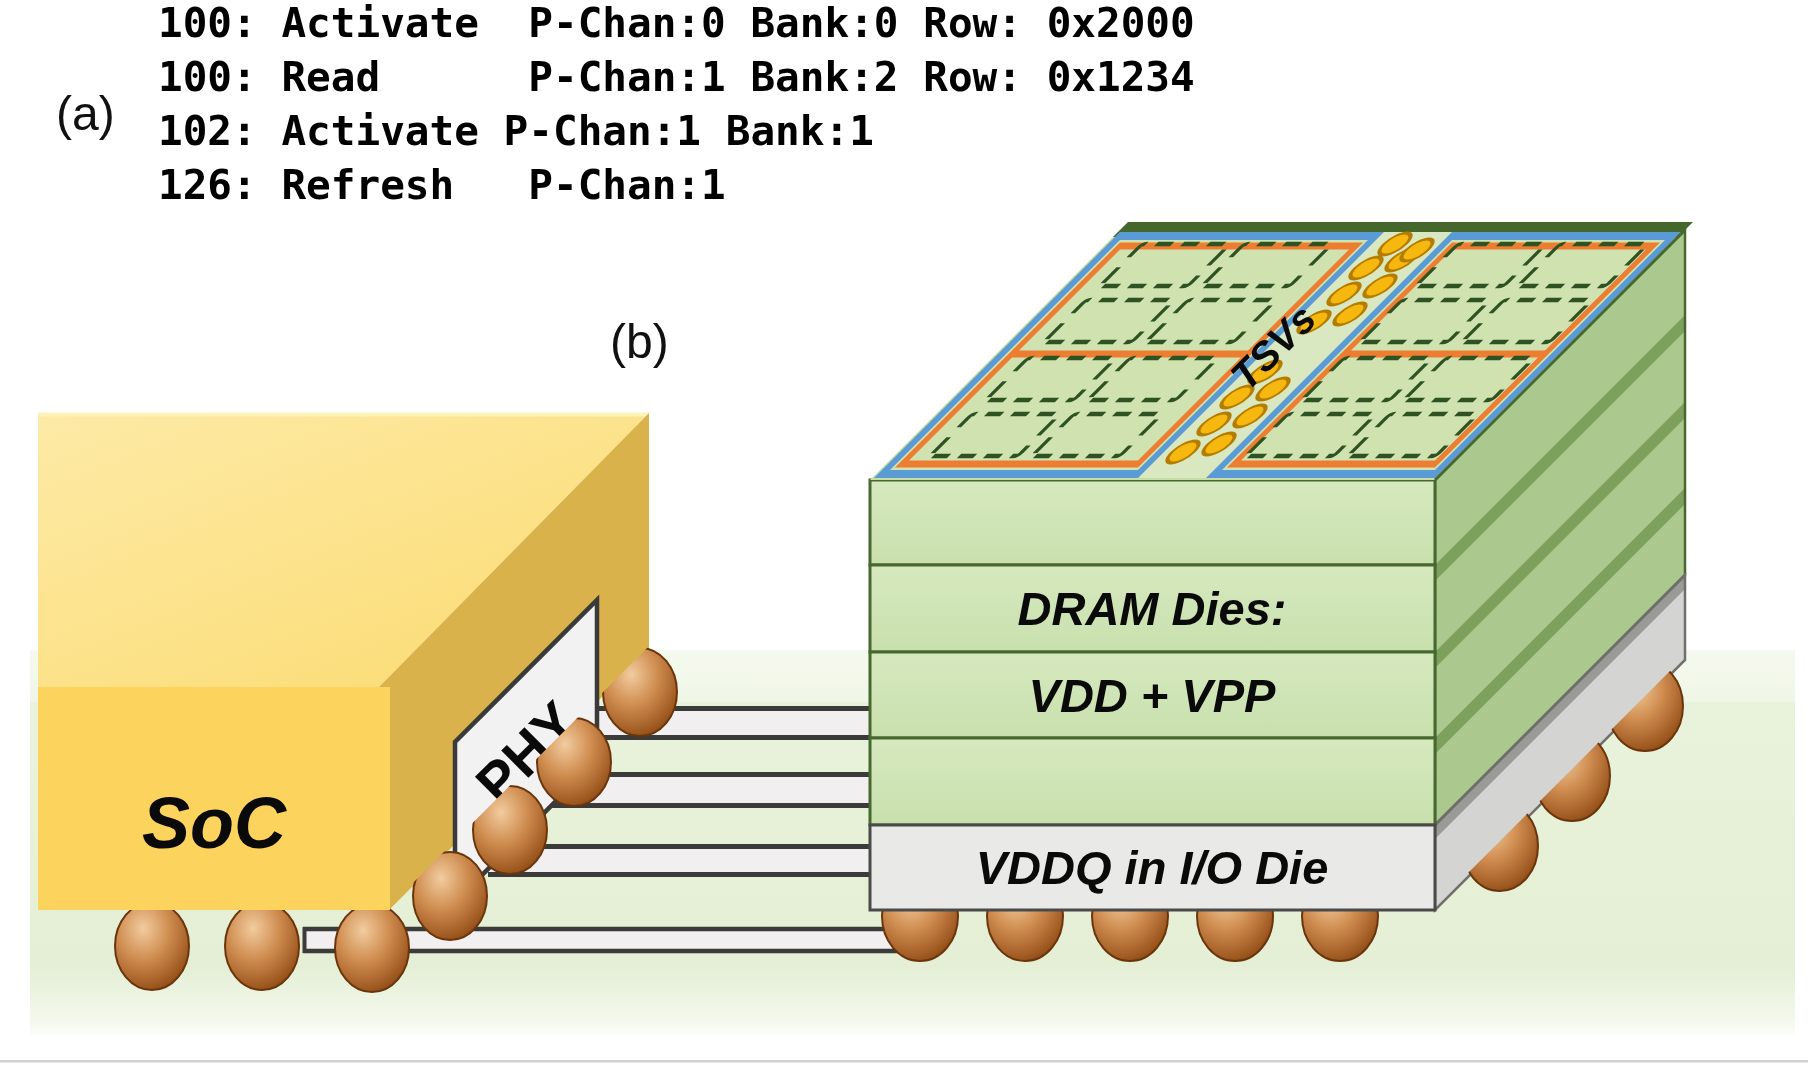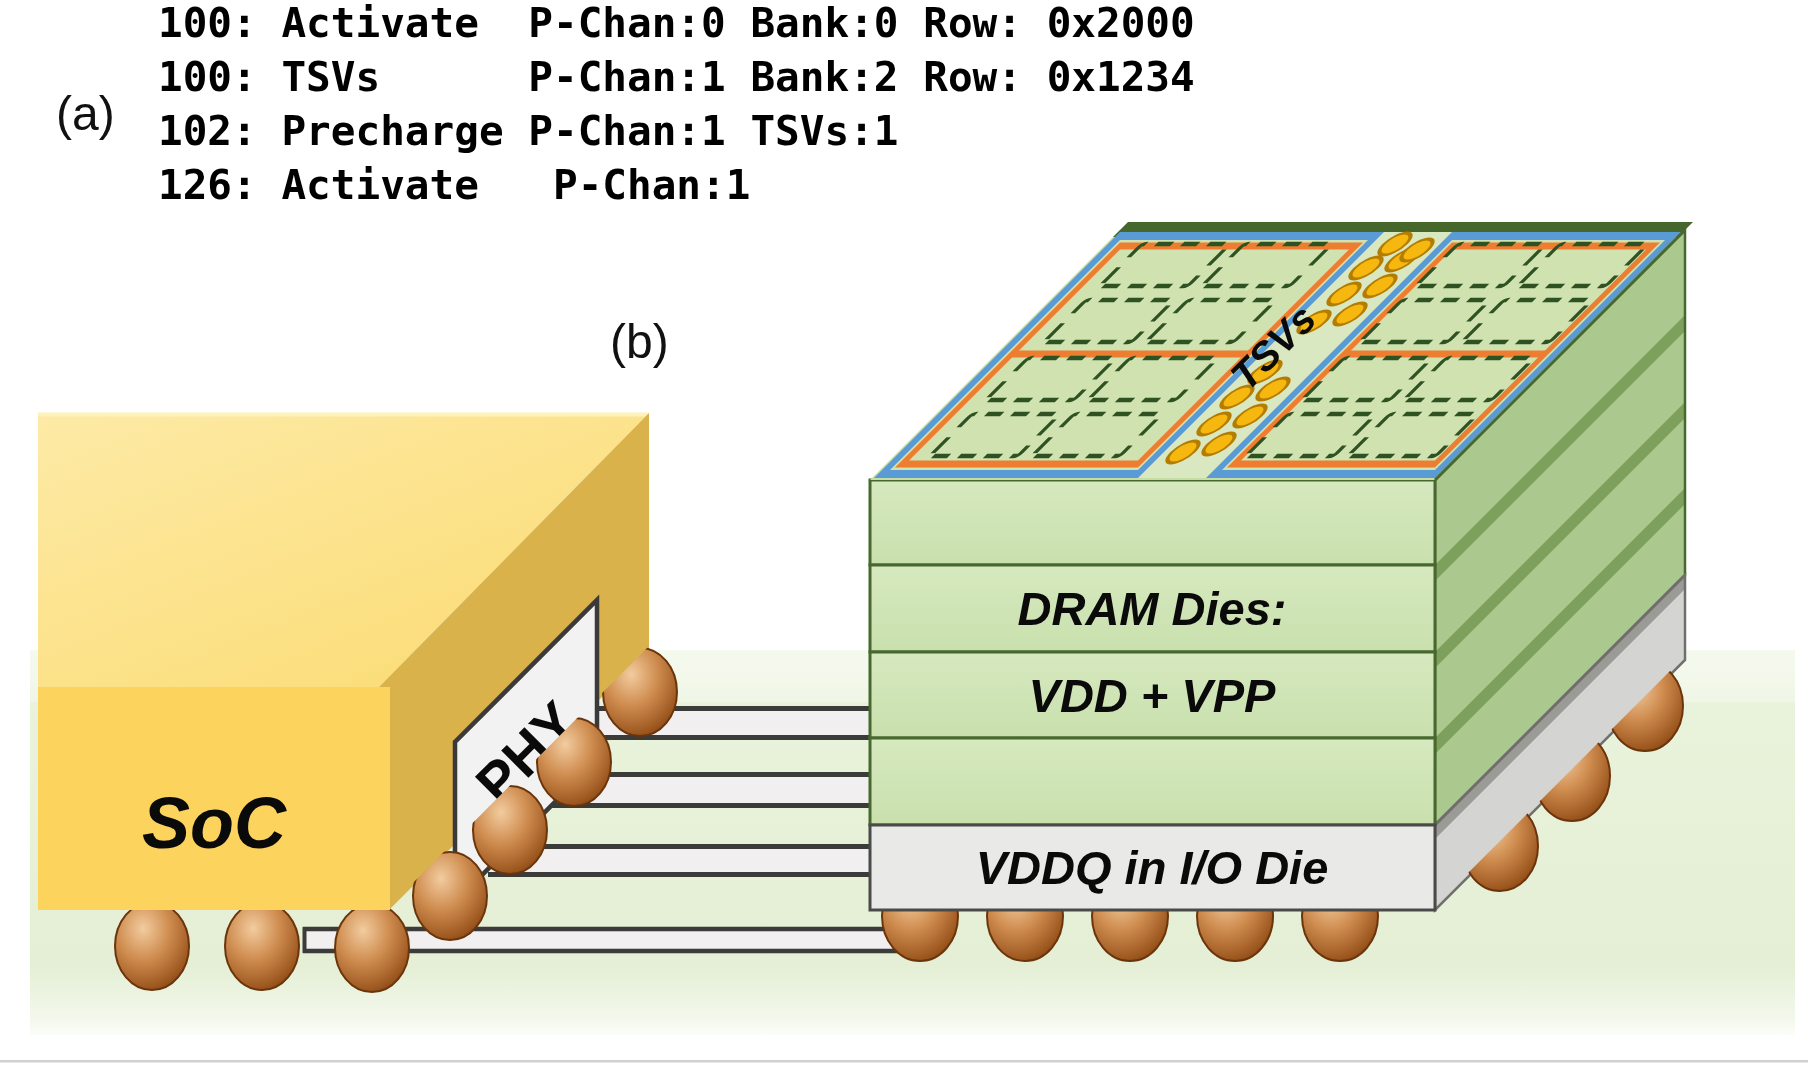--- a/index.html
+++ b/index.html
@@ -205,21 +205,21 @@
       <ellipse cx="372" cy="948" rx="37" ry="44" fill="url(#ballGrad)" stroke="#6b350c" stroke-width="2"></ellipse>
     </g>
 
     <rect x="38" y="687" width="352" height="223" fill="#fcd45d"></rect>
     <text class="soc-label" x="214" y="848" text-anchor="middle">SoC</text>
   </g>
 </svg>
 
 <div id="cmdblock">
   <div class="cmdline">100: Activate  P-Chan:0 Bank:0 Row: 0x2000</div>
-  <div class="cmdline">100: TSVs      P-Chan:1 Bank:2 Row: 0x1234</div>
-  <div class="cmdline">102: Precharge P-Chan:1 TSVs:1</div>
-  <div class="cmdline">126: Activate   P-Chan:1</div>
+  <div class="cmdline">100: Read      P-Chan:1 Bank:2 Row: 0x1234</div>
+  <div class="cmdline">102: Activate P-Chan:1 Bank:1</div>
+  <div class="cmdline">126: Refresh   P-Chan:1</div>
 </div>
 
 <div id="label-a" class="panel-label">(a)</div>
 <div id="label-b" class="panel-label">(b)</div>
 
 </div>
 
 </body></html>

